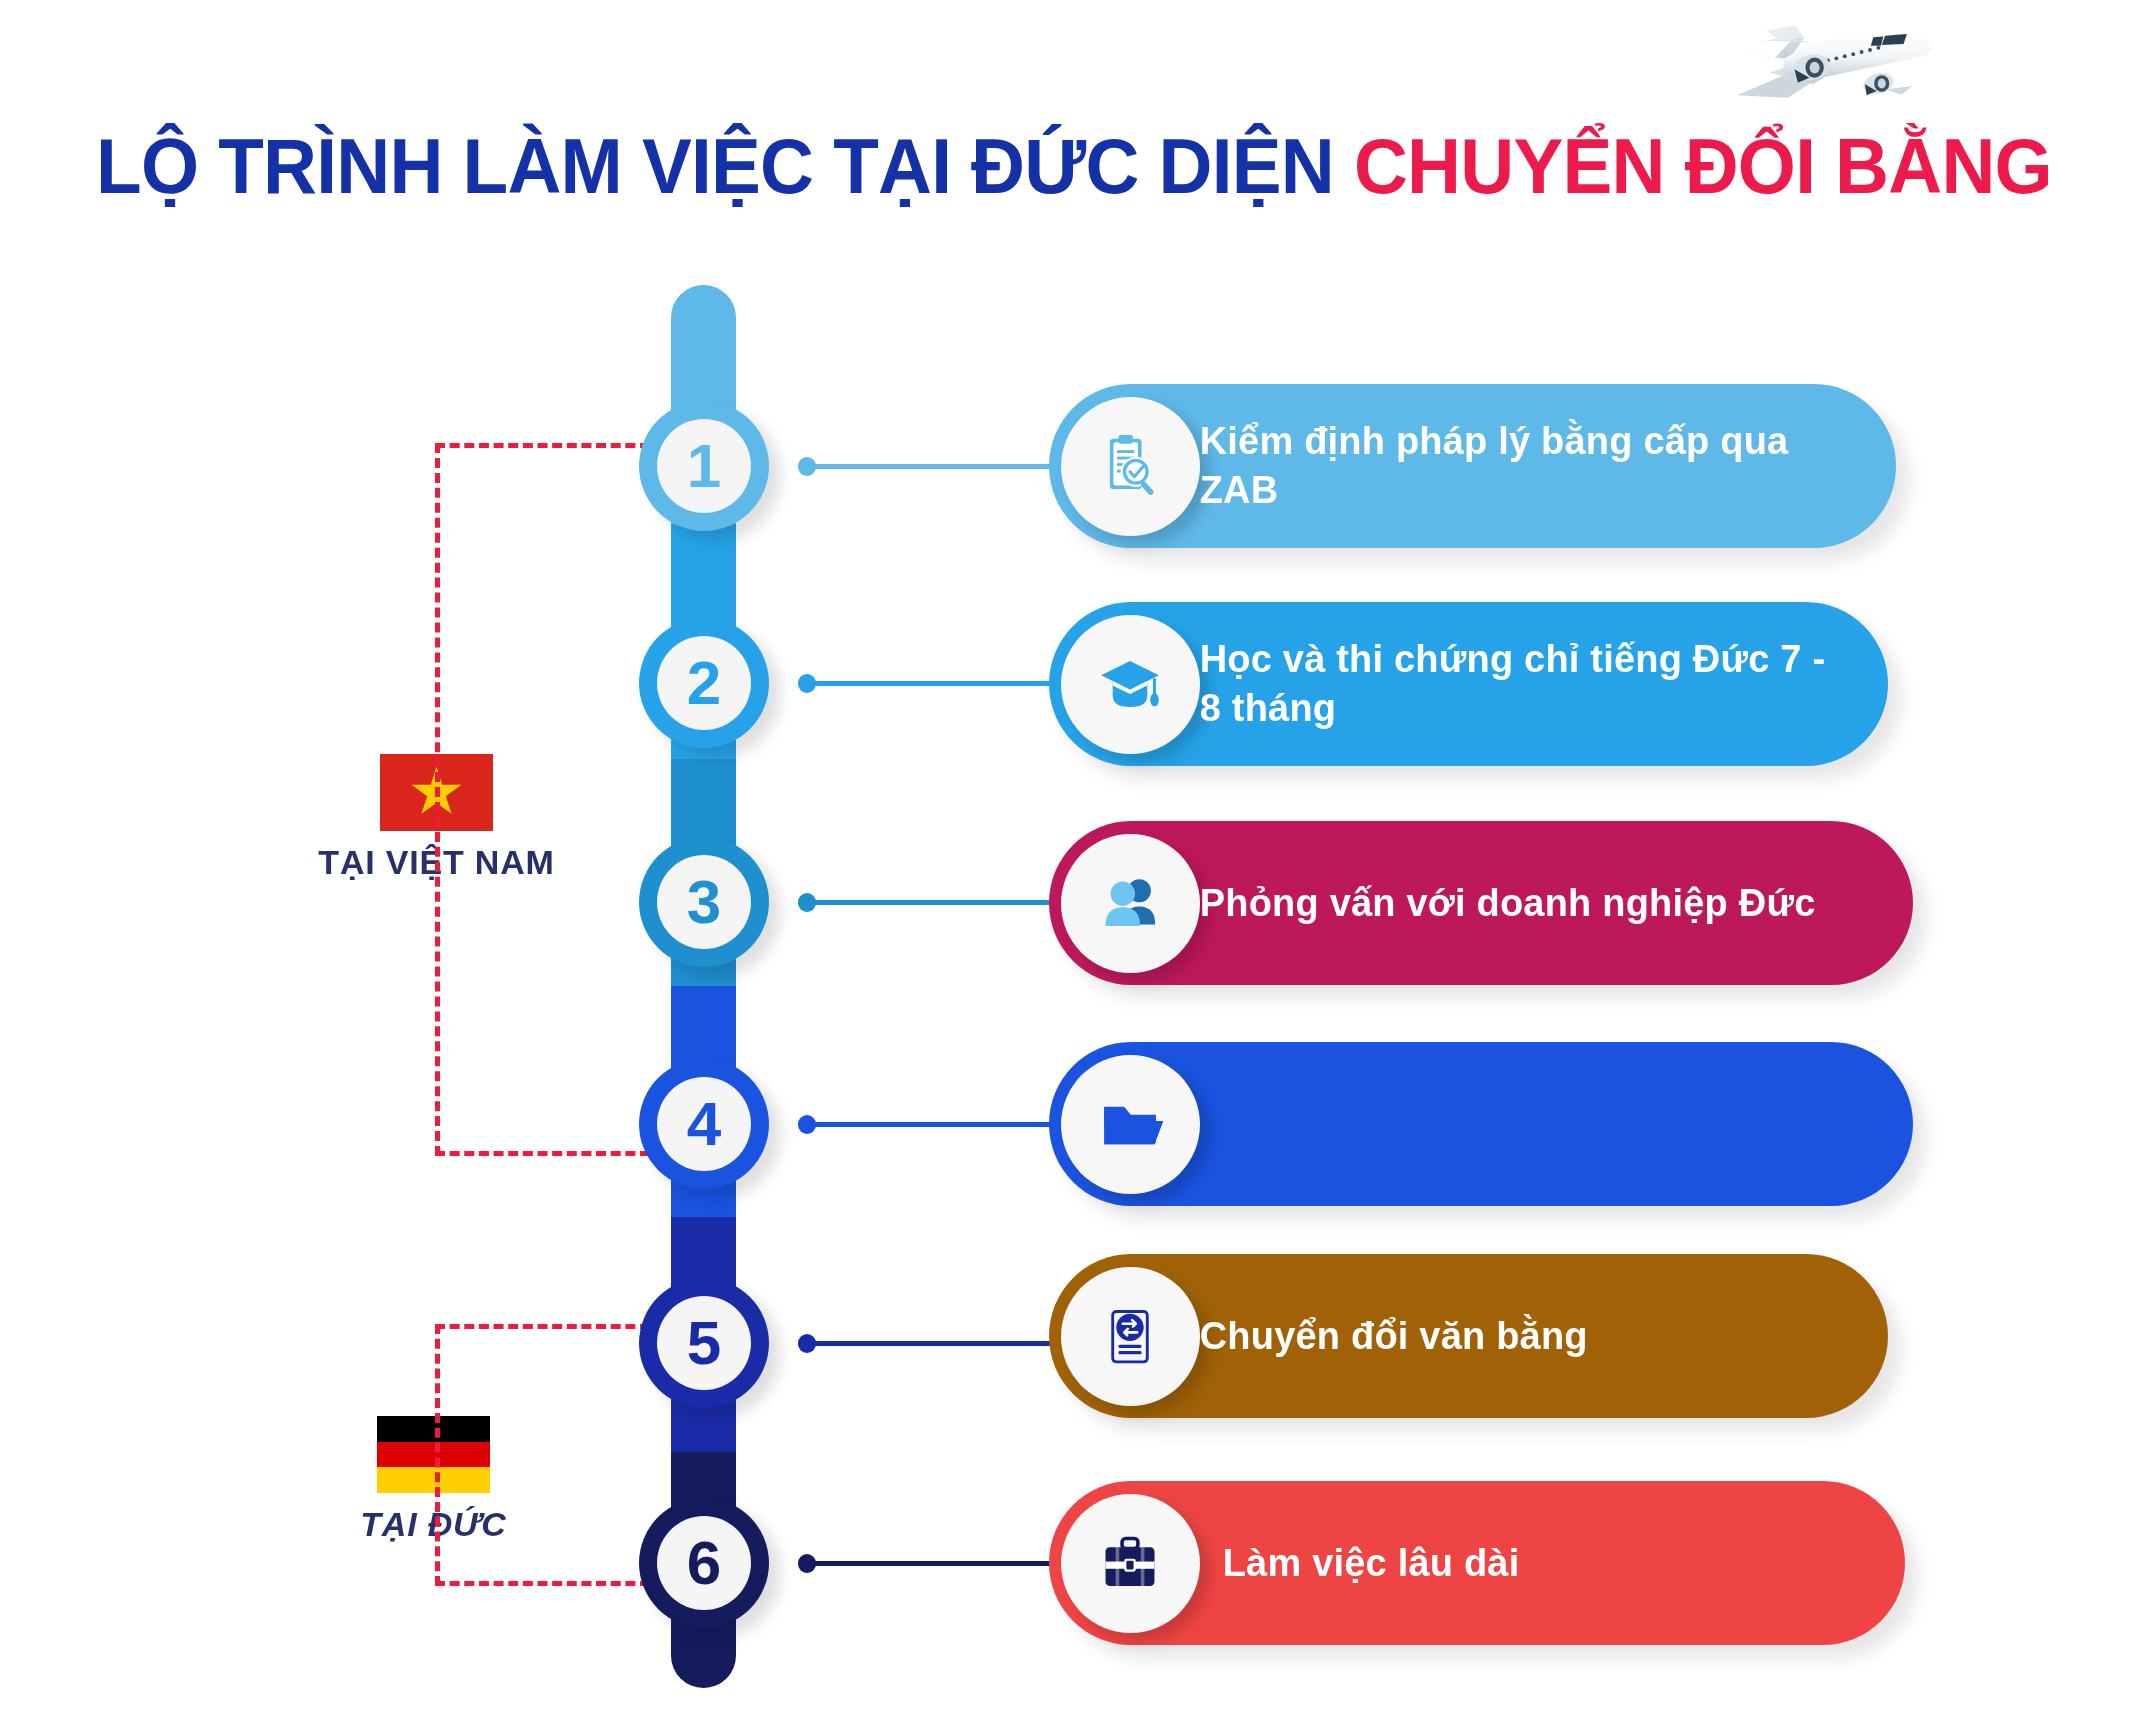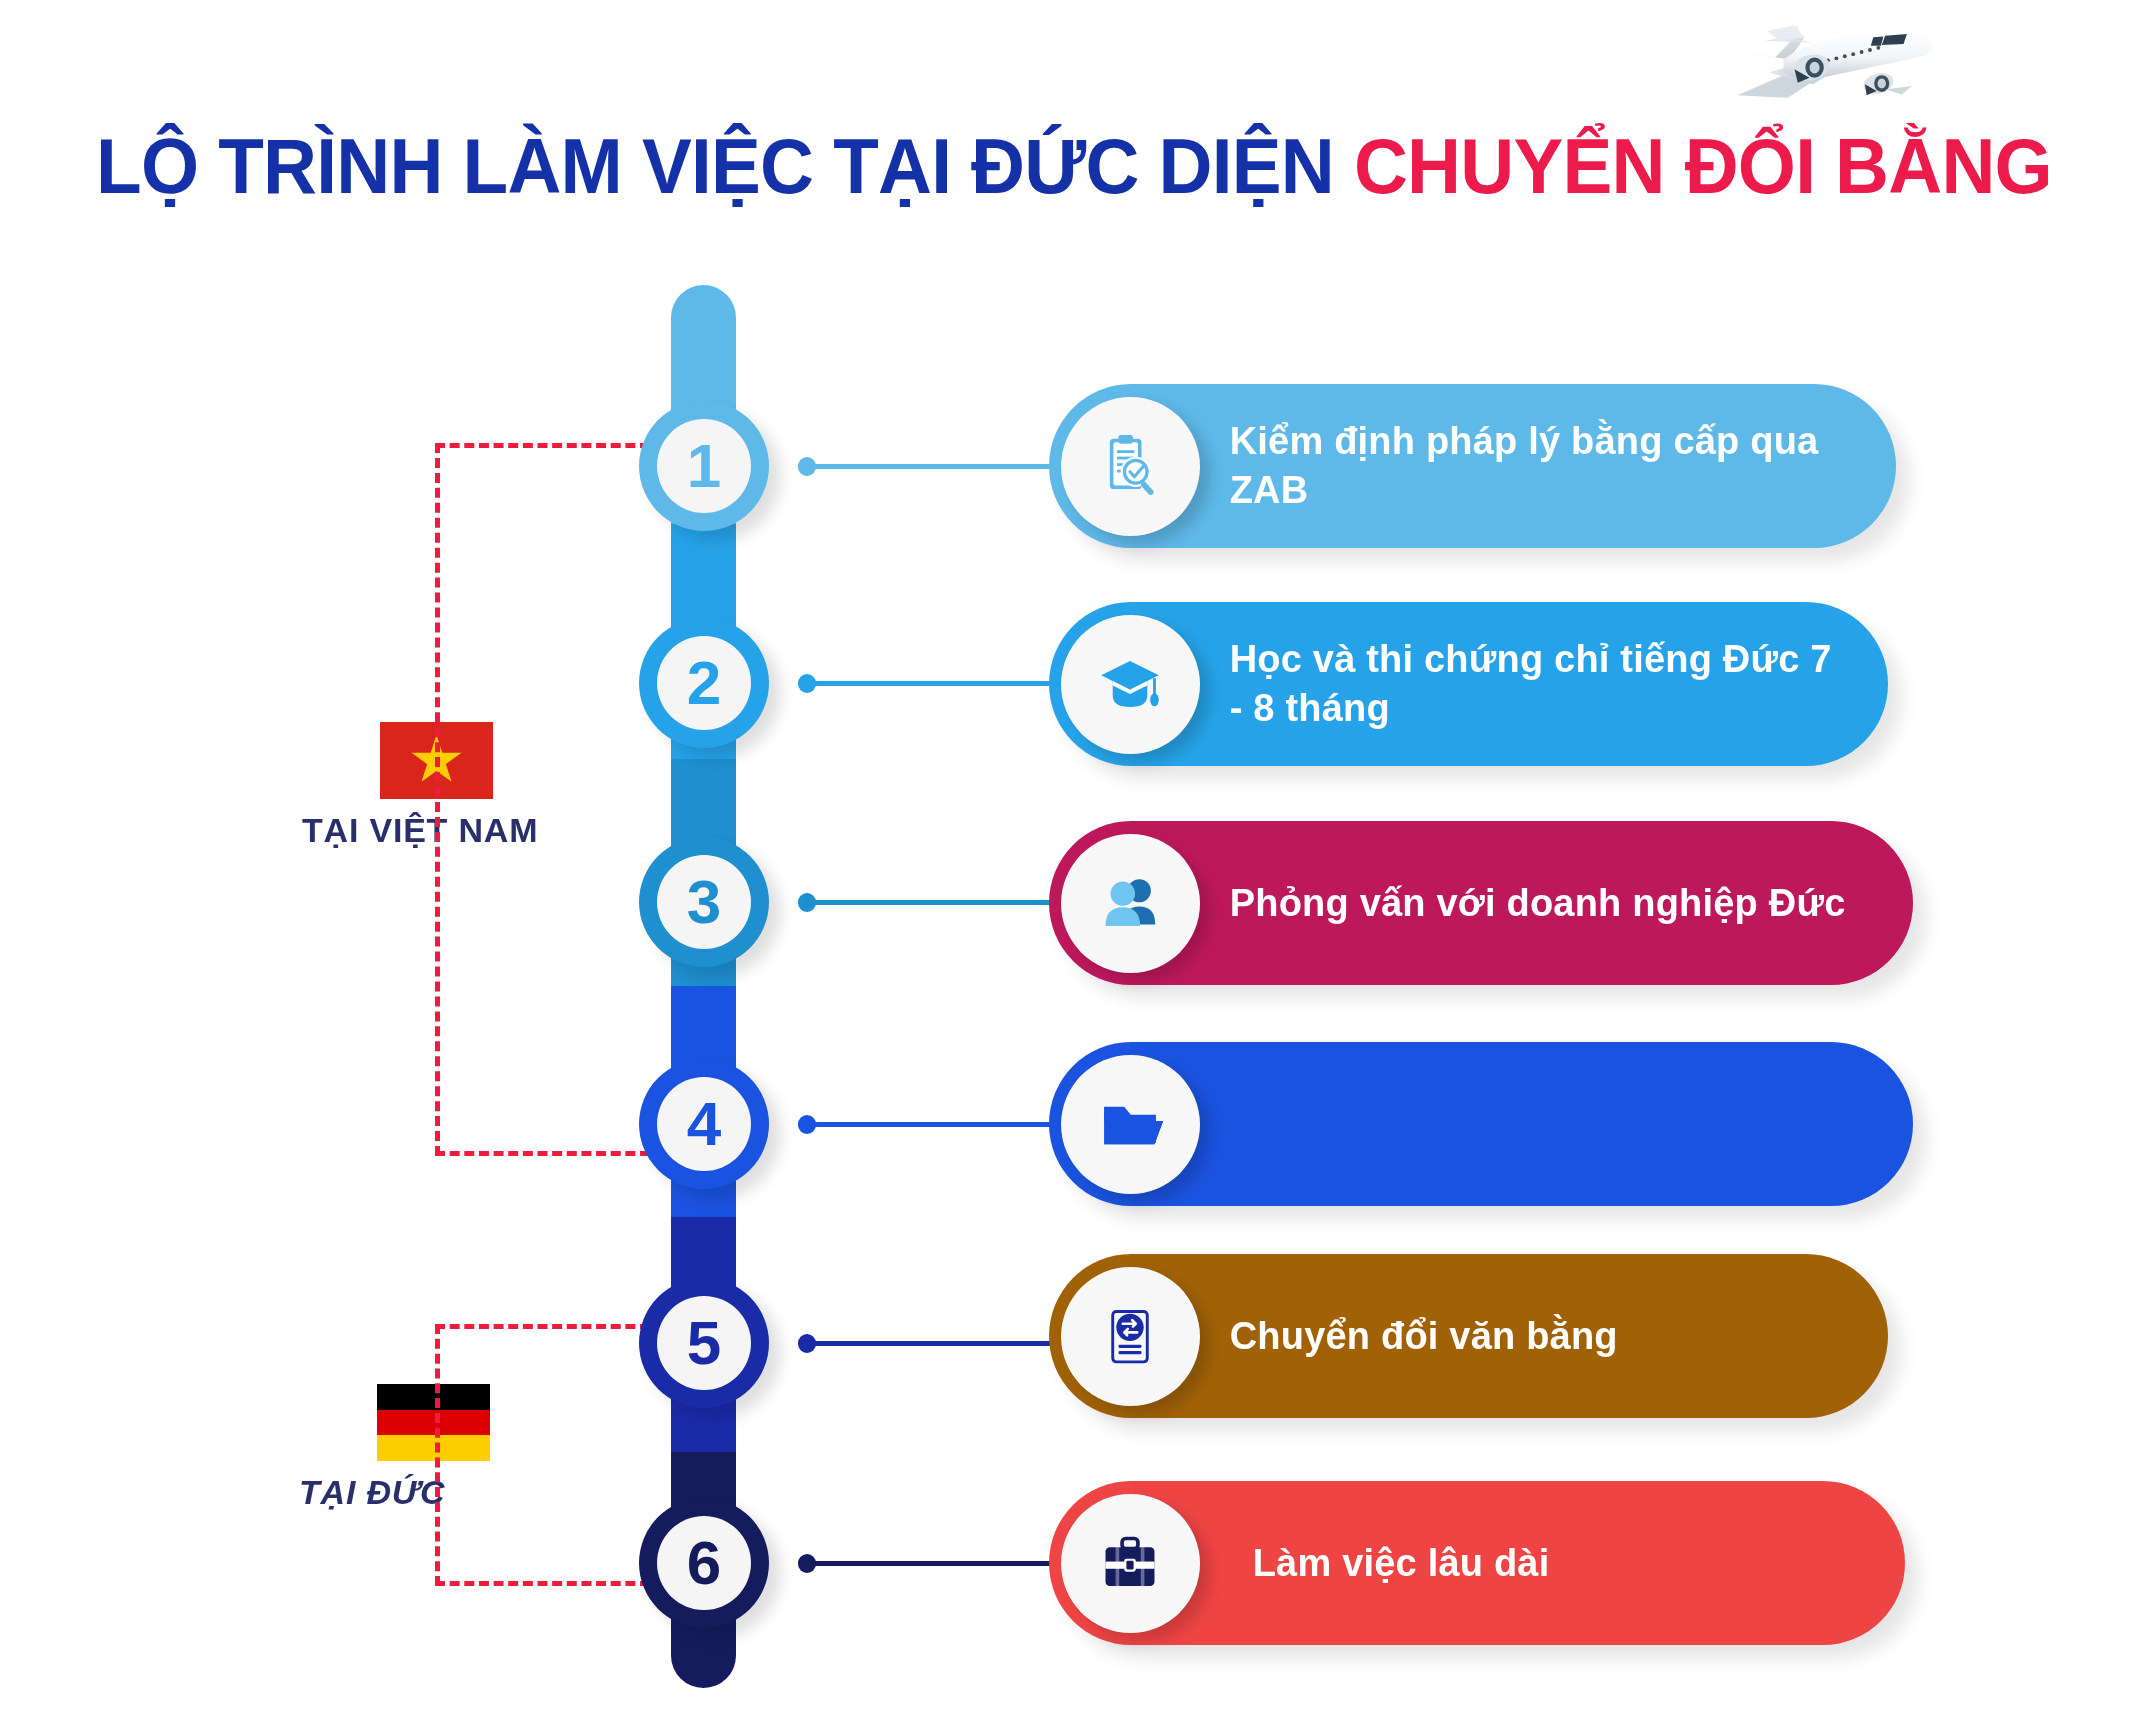--- a/index.html
+++ b/index.html
@@ -96,36 +96,35 @@
     background:#F7F7F7;
     margin-left:11.7px;
     display:flex;align-items:center;justify-content:center;
     box-shadow:10px 8.4px 13.4px rgba(0,0,0,0.16);
   }
   .pill .lbl{
     color:#ffffff;
     font-size:38px;
     font-weight:bold;
     line-height:1.28;
-    margin-left:30px;
     padding-right:34px;
     letter-spacing:0.2px;
     font-family:"Liberation Sans", sans-serif;
   }
 
   
   .bracket{
     position:absolute;
     border:5.9px dashed #ED1B3E;
     border-right:none;
     z-index:1;
   }
 
   
-  .country{position:absolute;text-align:left;width:269px;}
+  .country{position:absolute;text-align:center;width:269px;margin-top:32px;}
   .country .flag{
     width:113px;height:77px;
     margin:0 auto 11.7px auto;
     position:relative;
     overflow:hidden;
   }
   .country .cname{
     font-size:34px;
     font-weight:bold;
     color:#28306B;

